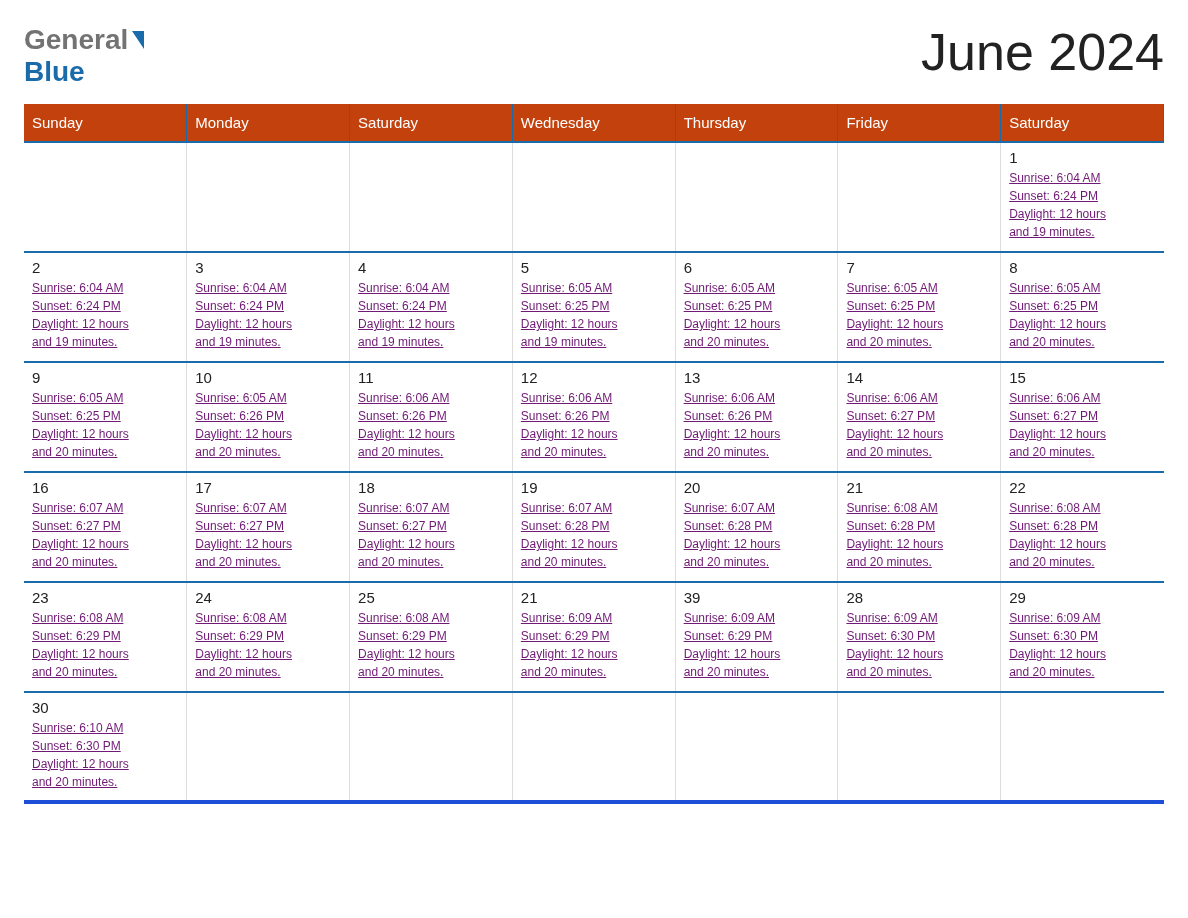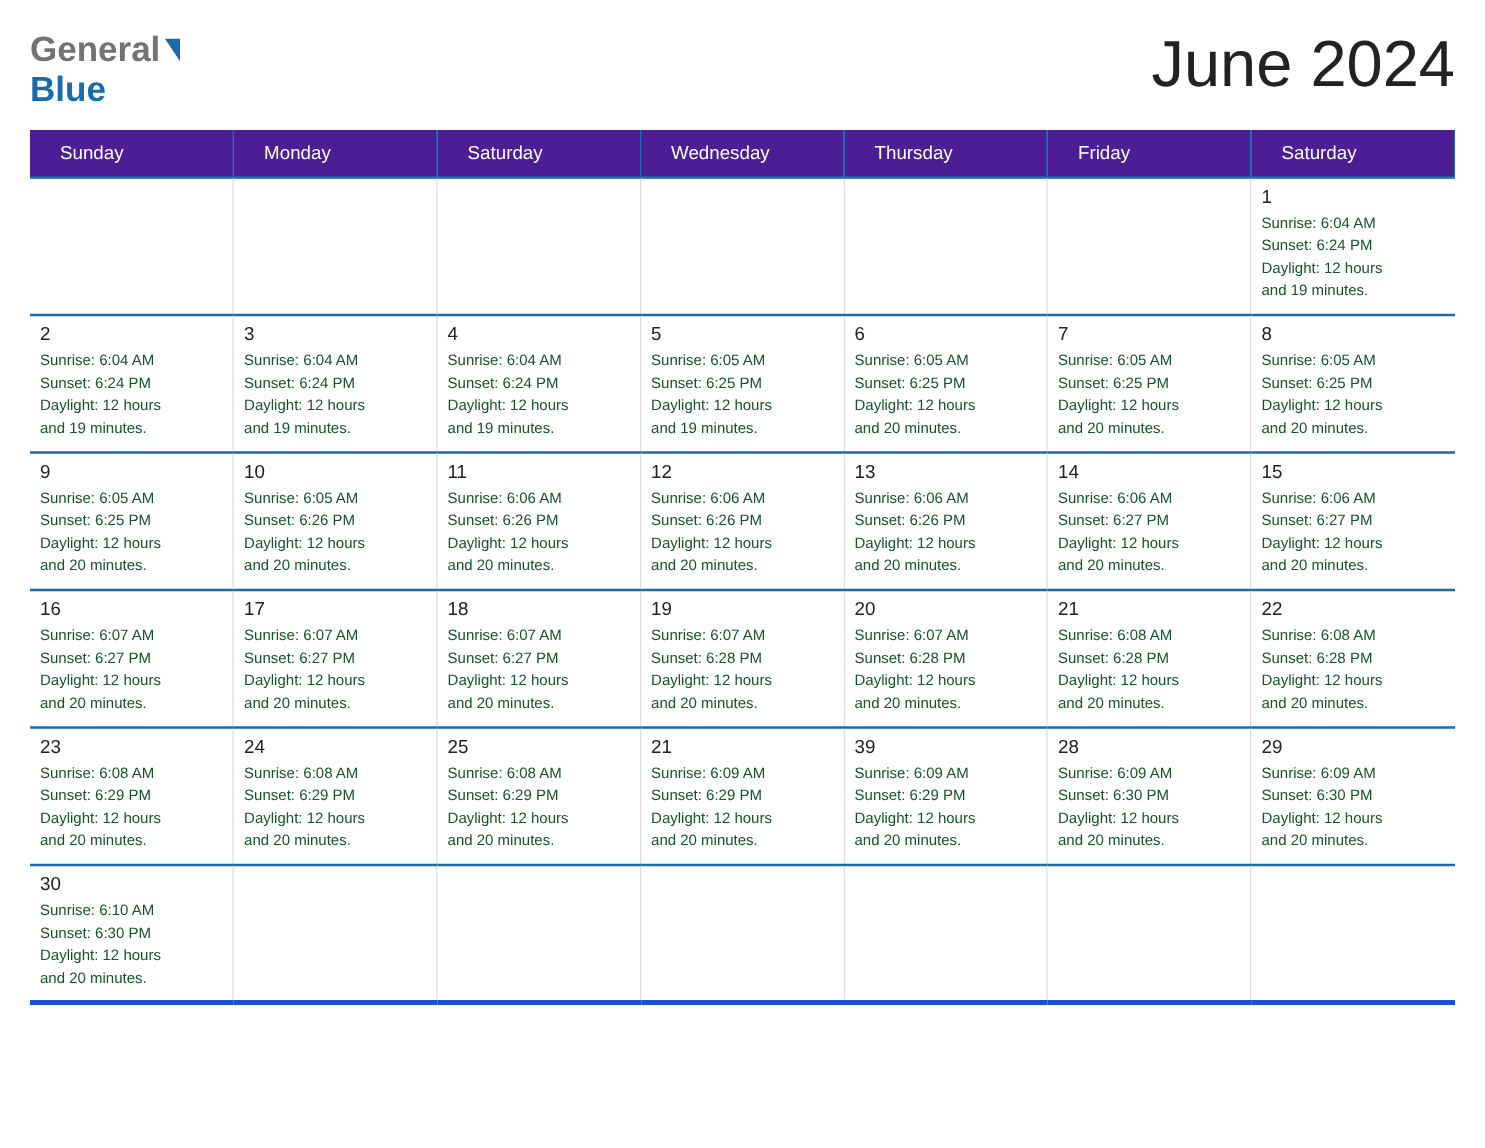--- a/index.html
+++ b/index.html
@@ -58,23 +58,23 @@
       font-weight: normal;
       color: #444;
       margin-top: 4px;
     }
     table {
       width: 100%;
       border-collapse: collapse;
       table-layout: fixed;
     }
     thead tr th {
-      background-color: #4c1d95;
+      background-color: #c2410c;
       color: #fff;
-      padding: 10px 24px;
+      padding: 10px 8px;
       font-size: 15px;
       font-weight: normal;
       text-align: left;
       border-right: 1px solid #1a6baa;
     }
     tbody tr td {
       vertical-align: top;
       padding: 6px 8px;
       border-top: 2px solid #1a6baa;
       border-right: 1px solid #ddd;
@@ -88,22 +88,23 @@
     }
     .day-num {
       font-size: 15px;
       font-weight: normal;
       color: #222;
       display: block;
       margin-bottom: 3px;
     }
     .day-info {
       font-size: 12px;
-      color: #14532d;
+      color: #701a75;
       line-height: 1.5;
+      text-decoration: underline;
     }
     .last-row td {
       border-bottom: 4px solid #1d4ed8;
     }
   </style>
 </head>
 <body>
 
 <div class="header">
   <div class="logo">

